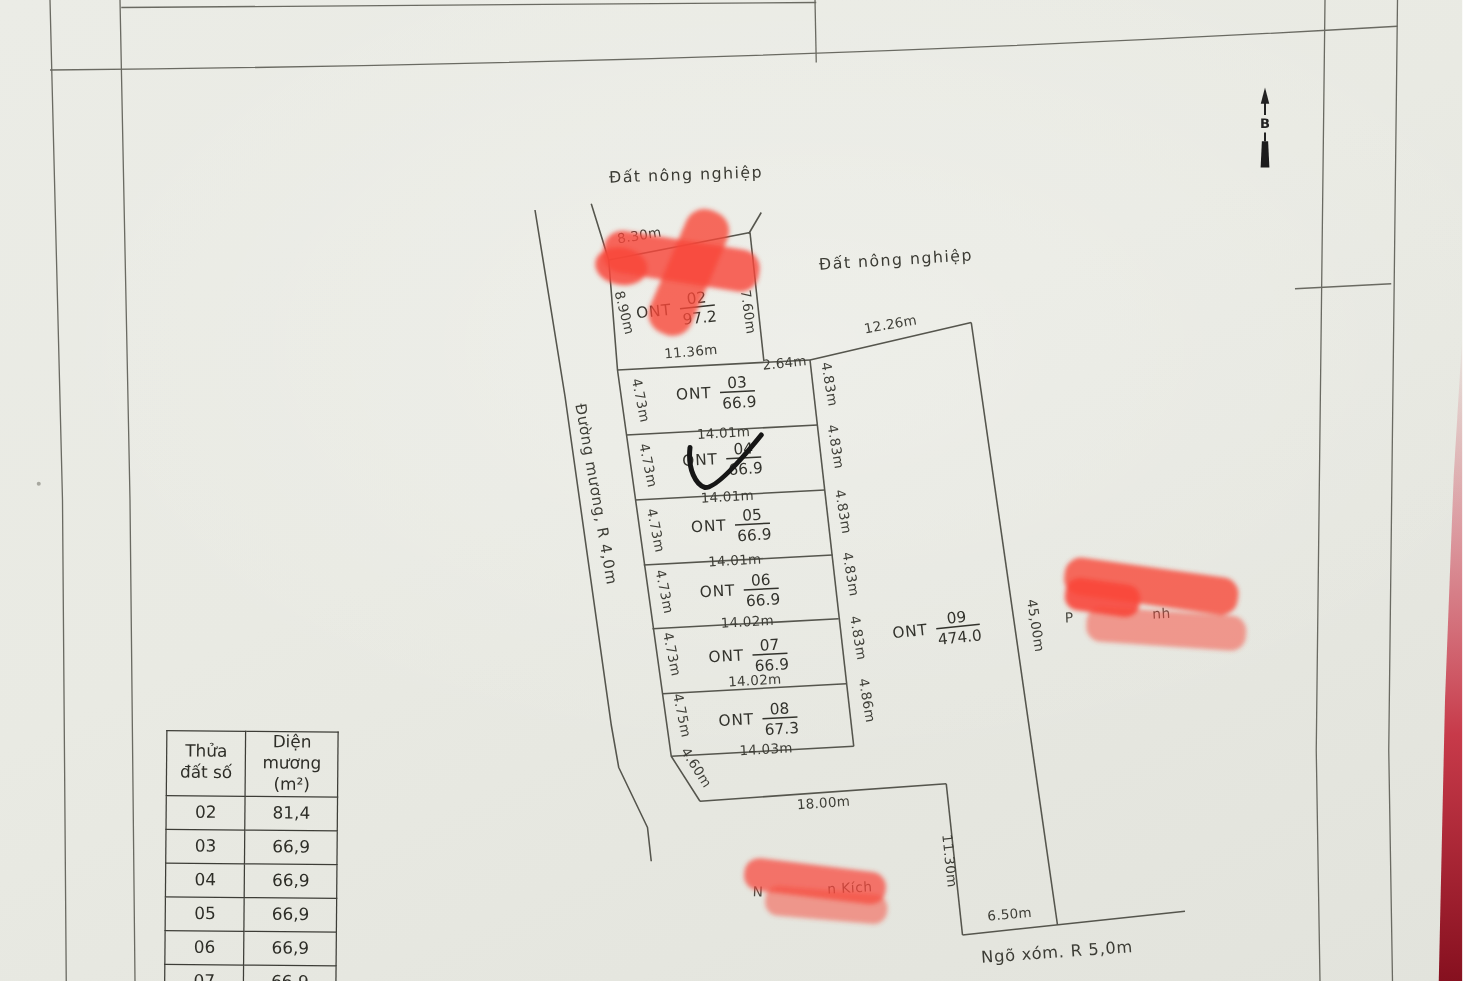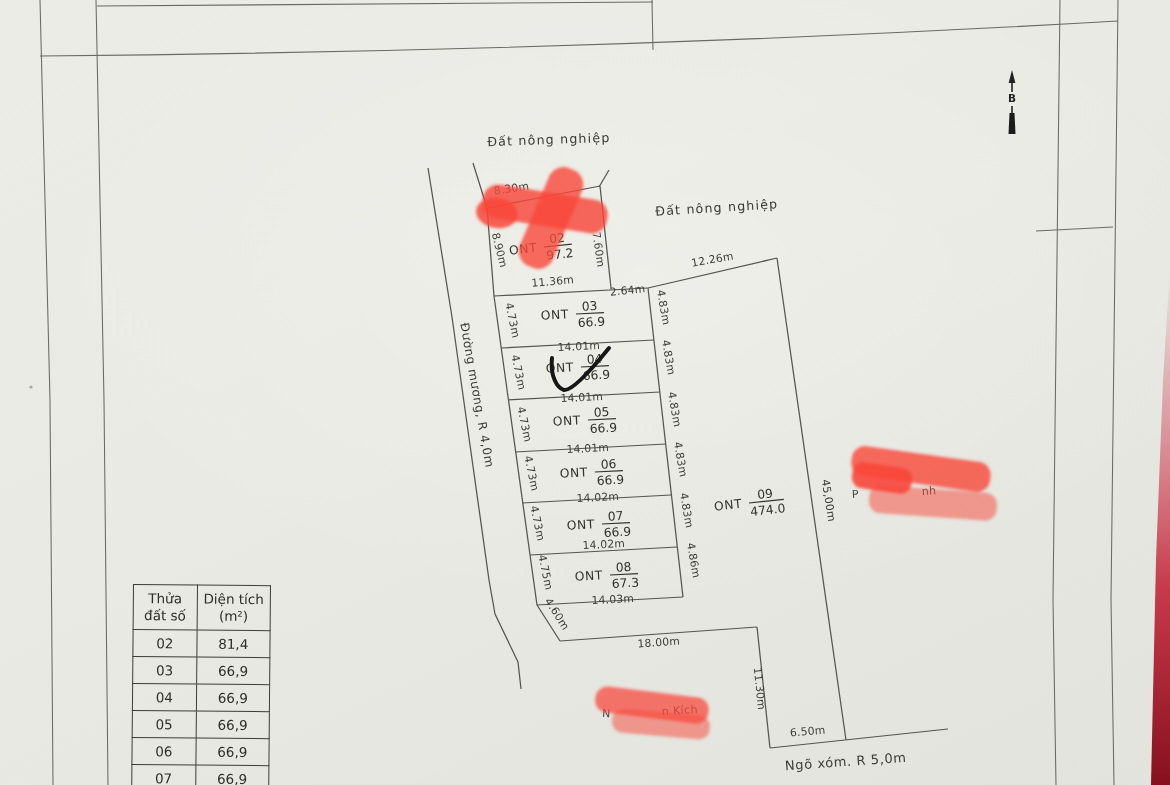--- a/index.html
+++ b/index.html
@@ -245,21 +245,21 @@
 </svg>
 
 <table class="ltable">
   <tbody>
         <tr class="hdr">
     <td>
       <span>Thửa</span><br>
       <span>đất số</span>
     </td>
     <td class="area">
-      <span>Diện tích</span><br>
+      <span>Diện mương</span><br>
       <span>(m²)</span>
     </td>
   </tr>
   <tr>
     <td>02</td>
     <td class="area">81,4</td>
   </tr>
   <tr>
     <td>03</td>
     <td class="area">66,9</td>

